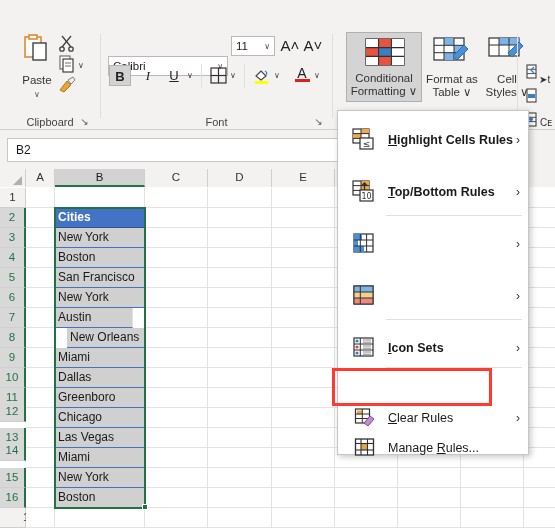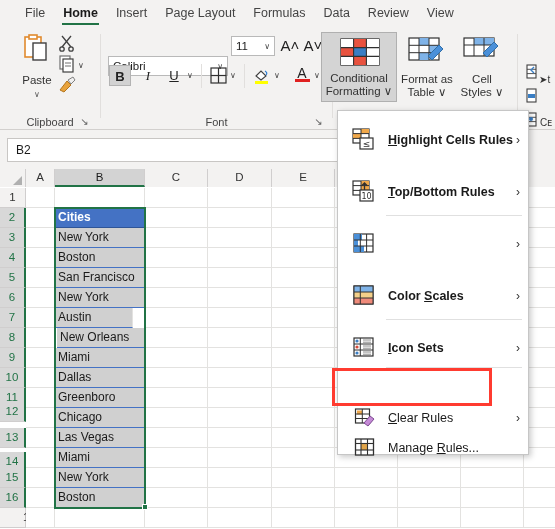--- a/index.html
+++ b/index.html
@@ -168,30 +168,20 @@
   }
 
   .rightgrp { position: absolute; left: 523px; top: 32px; width: 32px; height: 80px; overflow: hidden; }
   .rg-item { position: absolute; font-size: 10px; color: #333; white-space: nowrap; }
 </style>
 </head>
 <body>
 
 <div id="app">
 
-  <div class="tabbar" id="tabbar">
-      <div class="tab first"><span>File</span></div>
-      <div class="tab active"><span>Home</span></div>
-      <div class="tab"><span>Insert</span></div>
-      <div class="tab"><span>Page Layout</span></div>
-      <div class="tab"><span>Formulas</span></div>
-      <div class="tab"><span>Data</span></div>
-      <div class="tab"><span>Review</span></div>
-      <div class="tab"><span>View</span></div>
-    </div>
 
   <div class="ribbon">
 
     <div class="grp" style="left:0;width:100px;">
       <div class="paste-btn">
         <svg width="30" height="32" viewBox="0 0 30 32" style="position:absolute;left:8px;top:0;">
           <rect x="3" y="3" width="16" height="20" fill="#fff" stroke="#e08a2e" stroke-width="1.6"></rect>
           <rect x="7" y="1" width="8" height="4" fill="#fff" stroke="#e08a2e" stroke-width="1.6"></rect>
           <rect x="11" y="9" width="13" height="17" fill="#fff" stroke="#404040" stroke-width="1.4"></rect>
         </svg>
@@ -266,21 +256,21 @@
         <div style="position:absolute;left:4px;bottom:2px;width:15px;height:3px;background:#e02020;"></div>
       </div>
       <div class="caretmini" style="left:213px;top:37px;">∨</div>
 
       <div class="grp-label">Font</div>
       <div class="dlg-launcher" style="right:8px;">↘</div>
     </div>
 
     <div class="grp-sep" style="left:332px;"></div>
 
-    <div class="grp" style="left:319px;width:180px;">
+    <div class="grp" style="left:344px;width:180px;">
       <div class="bigbtn sel" style="left:2px;width:76px;">
         <svg width="40" height="30" viewBox="0 0 40 30" style="position:absolute;left:18px;top:4px;">
           <rect x="1" y="2" width="38" height="26" fill="#fff" stroke="#303030" stroke-width="1.3"></rect>
           <rect x="1" y="2" width="12.6" height="8.6" fill="#fff"></rect>
           <rect x="13.6" y="2" width="12.8" height="8.6" fill="#e8523f"></rect>
           <rect x="26.4" y="2" width="12.6" height="8.6" fill="#fff"></rect>
           <rect x="1" y="10.6" width="12.6" height="8.8" fill="#e8523f"></rect>
           <rect x="13.6" y="10.6" width="12.8" height="8.8" fill="#3a7ec4"></rect>
           <rect x="26.4" y="10.6" width="12.6" height="8.8" fill="#fff"></rect>
           <rect x="1" y="19.4" width="12.6" height="8.6" fill="#fff"></rect>
@@ -381,21 +371,21 @@
         <div class="rh sel" style="top: 79px;">4</div>
         <div class="rh sel" style="top: 99px;">5</div>
         <div class="rh sel" style="top: 119px;">6</div>
         <div class="rh sel" style="top: 139px;">7</div>
         <div class="rh sel" style="top: 159px;">8</div>
         <div class="rh sel" style="top: 179px;">9</div>
         <div class="rh sel" style="top: 199px;">10</div>
         <div class="rh sel" style="top: 219px;">11</div>
         <div class="rh sel" style="top: 233px;">12</div>
         <div class="rh sel" style="top: 259px;">13</div>
-        <div class="rh sel" style="top: 283px; text-align: center;">14</div>
+        <div class="rh sel" style="top: 272px; text-align: center;">14</div>
         <div class="rh sel" style="top: 299px;">15</div>
         <div class="rh sel" style="top: 319px;">16</div>
         <div class="rh" style="top: 339px; padding-left: 23px;">17</div>
       </div>
     <div id="cells">
         <div class="cell" style="left: 26px; top: 19px; width: 29px;"></div>
         <div class="cell" style="left: 55px; top: 19px; width: 90px;"></div>
         <div class="cell" style="left: 145px; top: 19px; width: 63px;"></div>
         <div class="cell" style="left: 208px; top: 19px; width: 64px;"></div>
         <div class="cell" style="left: 272px; top: 19px; width: 63px;"></div>
@@ -451,21 +441,21 @@
         <div class="cell" style="left: 26px; top: 139px; width: 29px;"></div>
         <div class="cell filled" style="left: 55px; top: 139px; width: 78px;">Austin</div>
         <div class="cell" style="left: 145px; top: 139px; width: 63px;"></div>
         <div class="cell" style="left: 208px; top: 139px; width: 64px;"></div>
         <div class="cell" style="left: 272px; top: 139px; width: 63px;"></div>
         <div class="cell" style="left: 335px; top: 139px; width: 63px;"></div>
         <div class="cell" style="left: 398px; top: 139px; width: 63px;"></div>
         <div class="cell" style="left: 461px; top: 139px; width: 63px;"></div>
         <div class="cell" style="left: 524px; top: 139px; width: 63px;"></div>
         <div class="cell" style="left: 26px; top: 159px; width: 29px;"></div>
-        <div class="cell filled" style="left: 57px; top: 159px; width: 90px;">New Orleans</div>
+        <div class="cell filled" style="left: 67px; top: 159px; width: 90px;">New Orleans</div>
         <div class="cell" style="left: 145px; top: 159px; width: 63px;"></div>
         <div class="cell" style="left: 208px; top: 159px; width: 64px;"></div>
         <div class="cell" style="left: 272px; top: 159px; width: 63px;"></div>
         <div class="cell" style="left: 335px; top: 159px; width: 63px;"></div>
         <div class="cell" style="left: 398px; top: 159px; width: 63px;"></div>
         <div class="cell" style="left: 461px; top: 159px; width: 63px;"></div>
         <div class="cell" style="left: 524px; top: 159px; width: 63px;"></div>
         <div class="cell" style="left: 26px; top: 179px; width: 29px;"></div>
         <div class="cell filled" style="left: 55px; top: 179px; width: 90px;">Miami</div>
         <div class="cell" style="left: 145px; top: 179px; width: 63px;"></div>
@@ -609,21 +599,20 @@
             <rect x="2" y="2" width="19" height="6" fill="#7fb3e8"></rect>
             <rect x="2" y="8" width="19" height="6" fill="#f3d08a"></rect>
             <rect x="2" y="14" width="19" height="6" fill="#ef8a7a"></rect>
             <g stroke="#303030" stroke-width="1" fill="none">
               <line x1="8.3" y1="2" x2="8.3" y2="20"></line>
               <line x1="2" y1="8" x2="21" y2="8"></line>
               <line x1="2" y1="14" x2="21" y2="14"></line>
               <rect x="2" y="2" width="19" height="18"></rect>
             </g>
           </svg></span>
-        <span class="mlabel">Color <u>S</u>cales</span>
         <span class="marr">›</span>
       </div>
       <div class="mi" style="top: 216px; height: 42px;">
         <span class="micon"><svg width="24" height="22" viewBox="0 0 24 22">
             <rect x="2" y="2" width="19" height="18" fill="#fff" stroke="#303030" stroke-width="1.2"></rect>
             <g stroke="#303030" stroke-width="1" fill="none">
               <line x1="8.3" y1="2" x2="8.3" y2="20"></line>
               <line x1="2" y1="8" x2="21" y2="8"></line>
               <line x1="2" y1="14" x2="21" y2="14"></line>
             </g>

